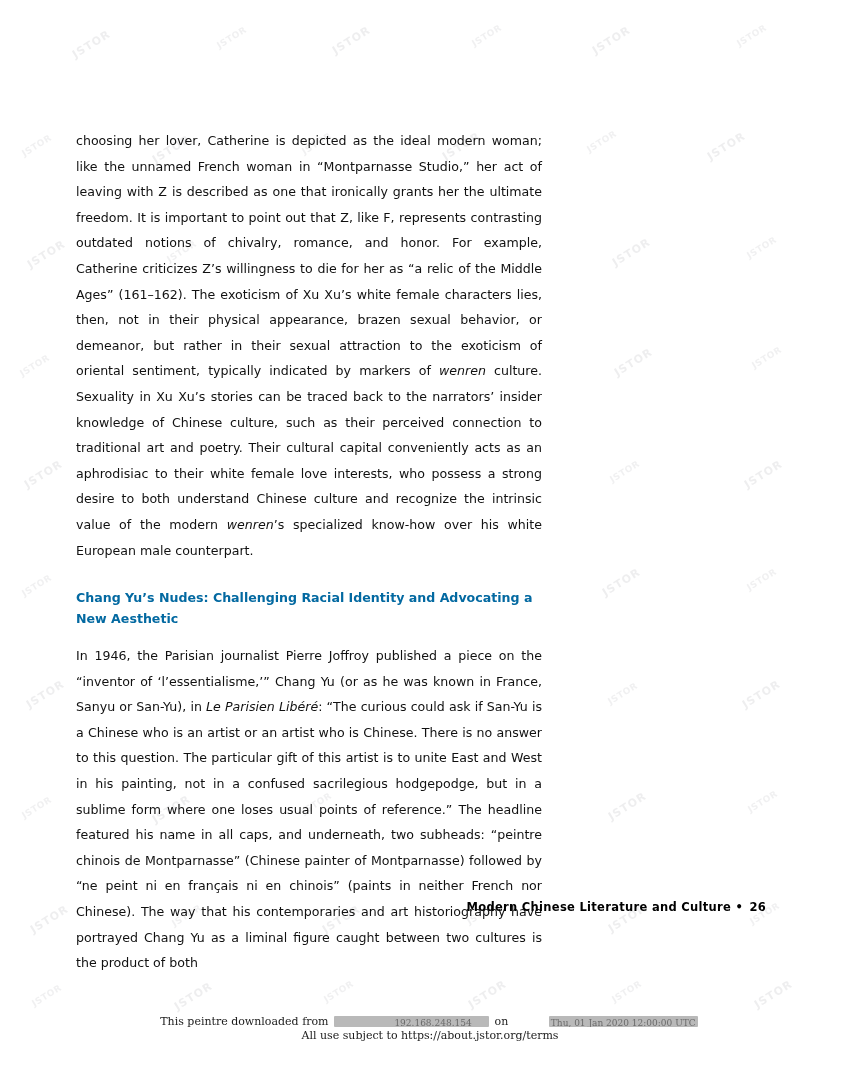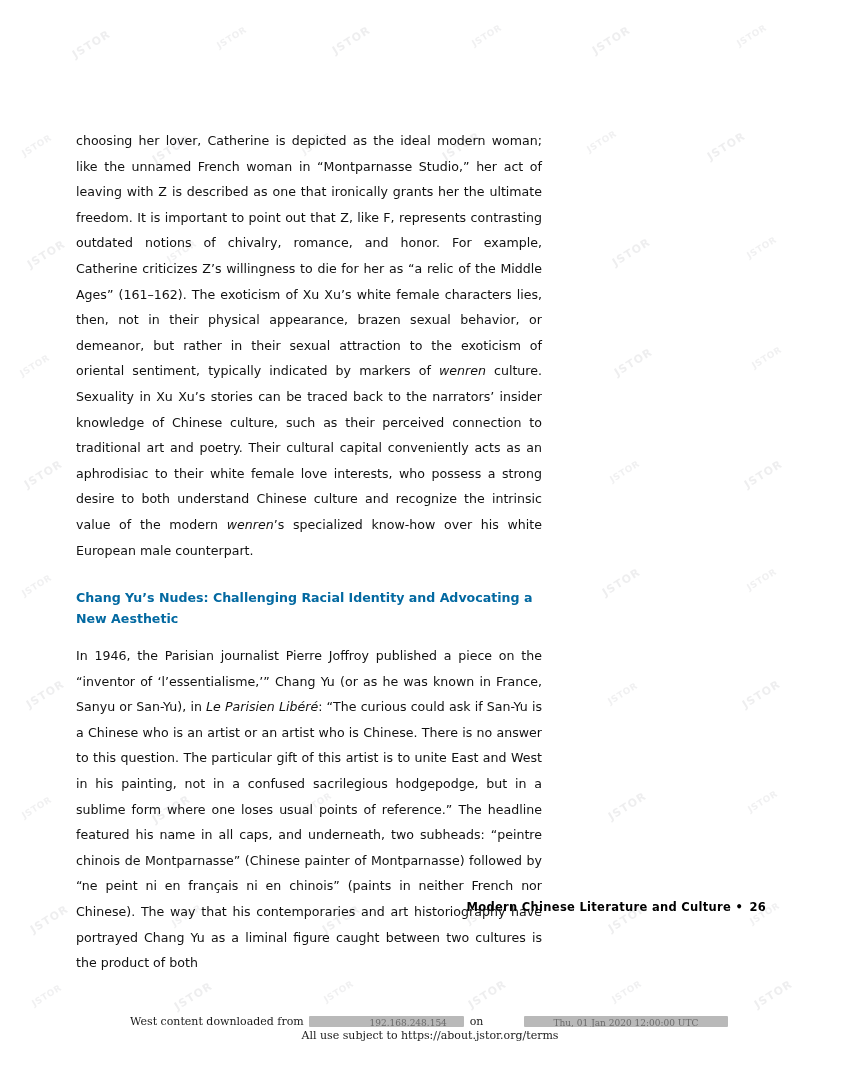--- a/index.html
+++ b/index.html
@@ -196,17 +196,17 @@
 
   </div>
 
   <div class="running-footer">
     <span>Modern Chinese Literature and Culture</span>
     <span>•</span>
     <span class="pagenum">26</span>
   </div>
 
   <div class="jstor-notice">
-    <span>West content downloaded from </span><span class="redacted" style="width:112px;padding-left:43px;">192.168.248.154</span><span> on </span><span class="redacted" style="width:204px;margin-left:37px;">Thu, 01 Jan 2020 12:00:00 UTC</span>
+    <span>This peintre downloaded from </span><span class="redacted" style="width:112px;padding-left:43px;">192.168.248.154</span><span> on </span><span class="redacted" style="width:149px;margin-left:37px;">Thu, 01 Jan 2020 12:00:00 UTC</span>
     <span class="line2">All use subject to https://about.jstor.org/terms</span>
   </div>
 
 </div>
 
 </body></html>

